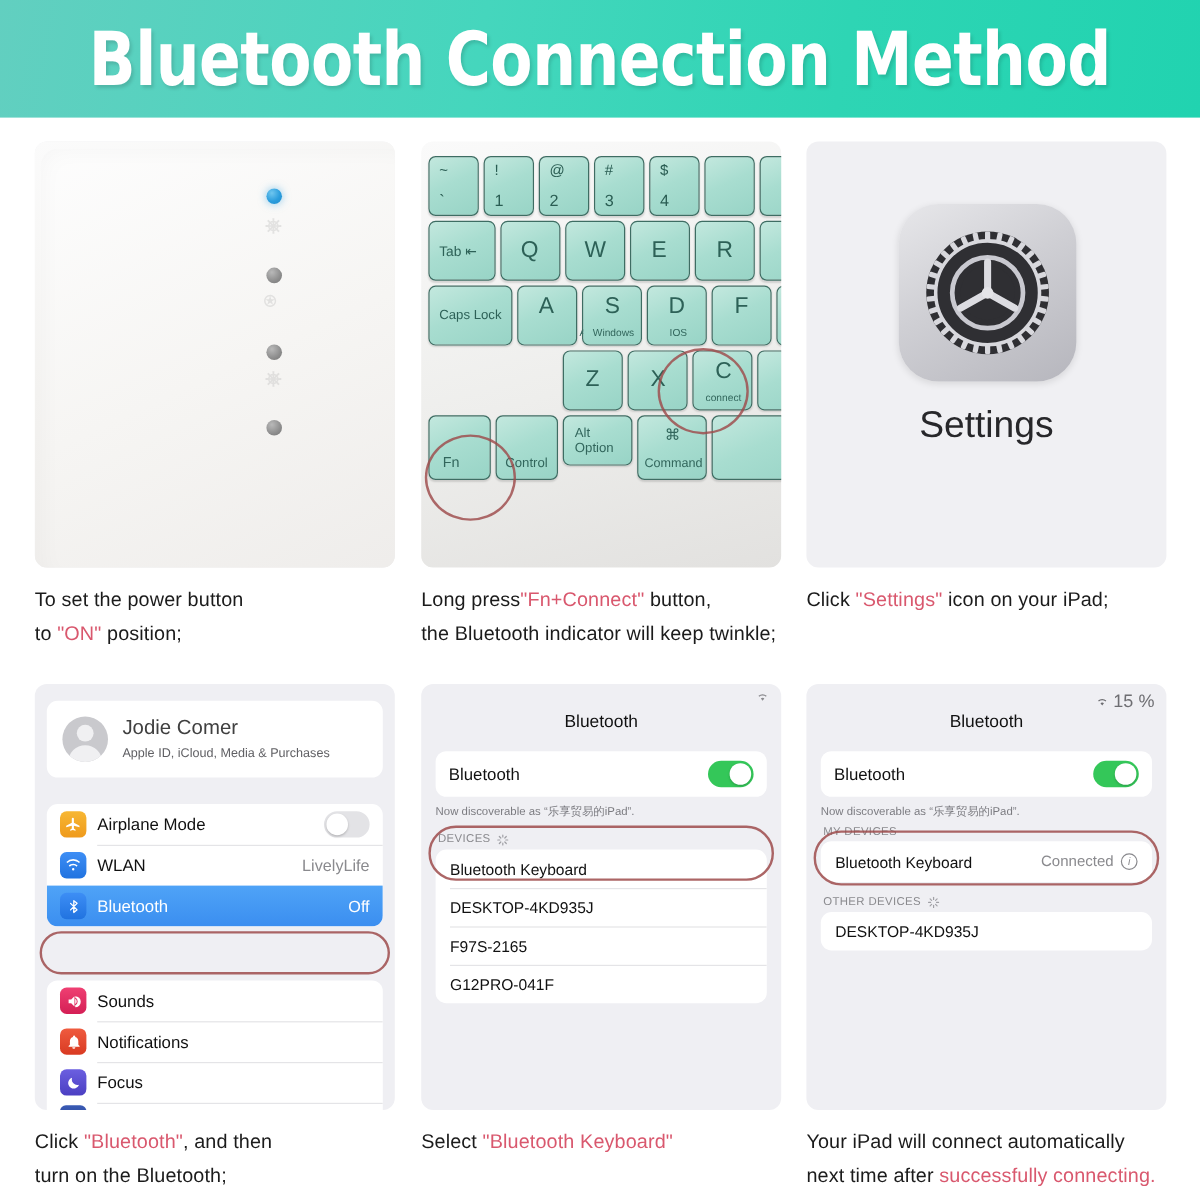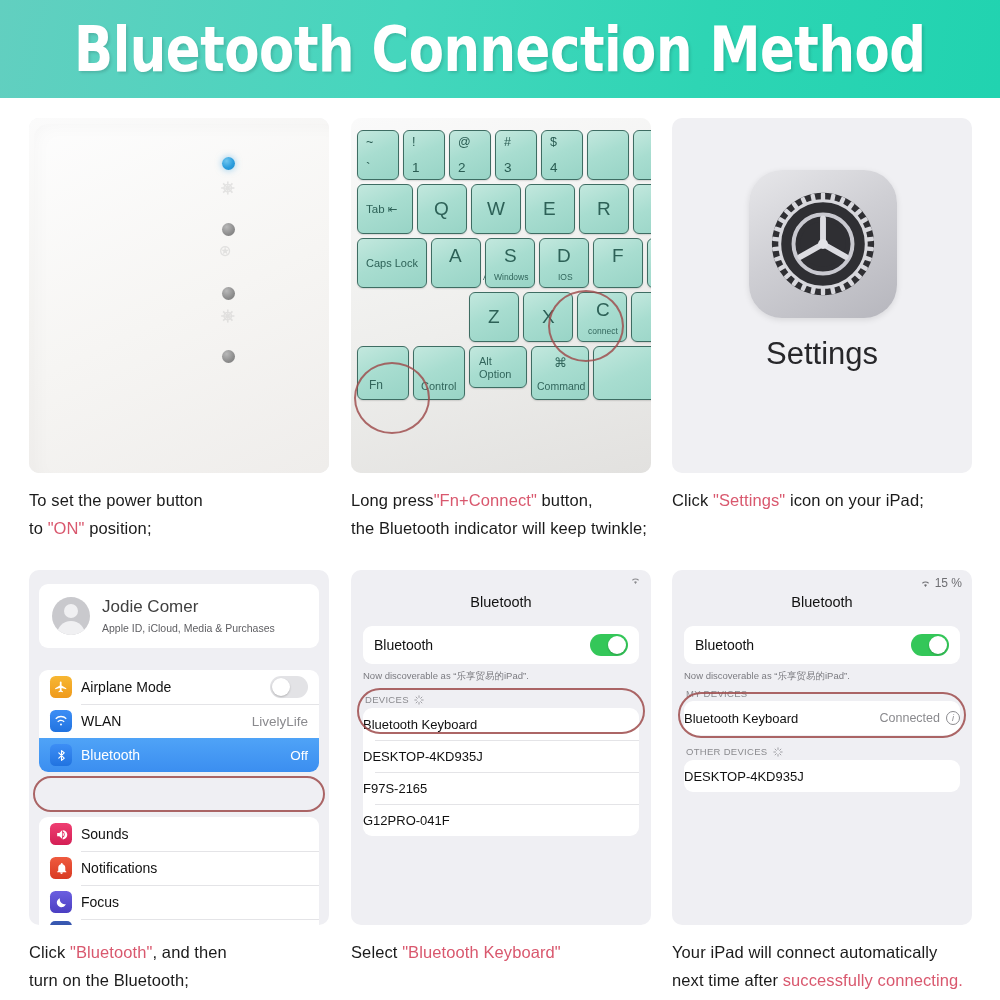--- a/index.html
+++ b/index.html
@@ -261,35 +261,35 @@
     border: 2.4px solid #9e4b4b; border-radius: 23px; opacity: 0.85;
   }
 
   .bt-title {
     position: absolute; left: 0; top: 24px; width: 300px;
     text-align: center; font-size: 14.5px; color: #111;
   }
   .statusbar {
     position: absolute; right: 10px; top: 6px;
     display: flex; align-items: center; gap: 4px;
-    font-size: 12px; color: #6e6e72;
+    font-size: 15px; color: #6e6e72;
   }
   .section-hdr {
     position: absolute;
     font-size: 9.5px; color: #8a8a8e;
     letter-spacing: 0.3px;
     display: flex; align-items: center; gap: 5px;
   }
   .discover-note {
     position: absolute; left: 12px;
     font-size: 9.5px; color: #7b7b80;
   }
   .dev-row {
     position: relative; display: flex; align-items: center;
-    height: 32px; padding: 0 0;
+    height: 32px; padding: 0 12px;
     font-size: 13px; color: #111;
   }
   .dev-row + .dev-row::before {
     content: ""; position: absolute; left: 12px; right: 0; top: 0;
     height: 1px; background: #e4e4e7;
   }
   .dev-row .right {
     margin-left: auto; display: flex; align-items: center; gap: 6px;
     font-size: 12.5px; color: #8a8a8e;
   }

